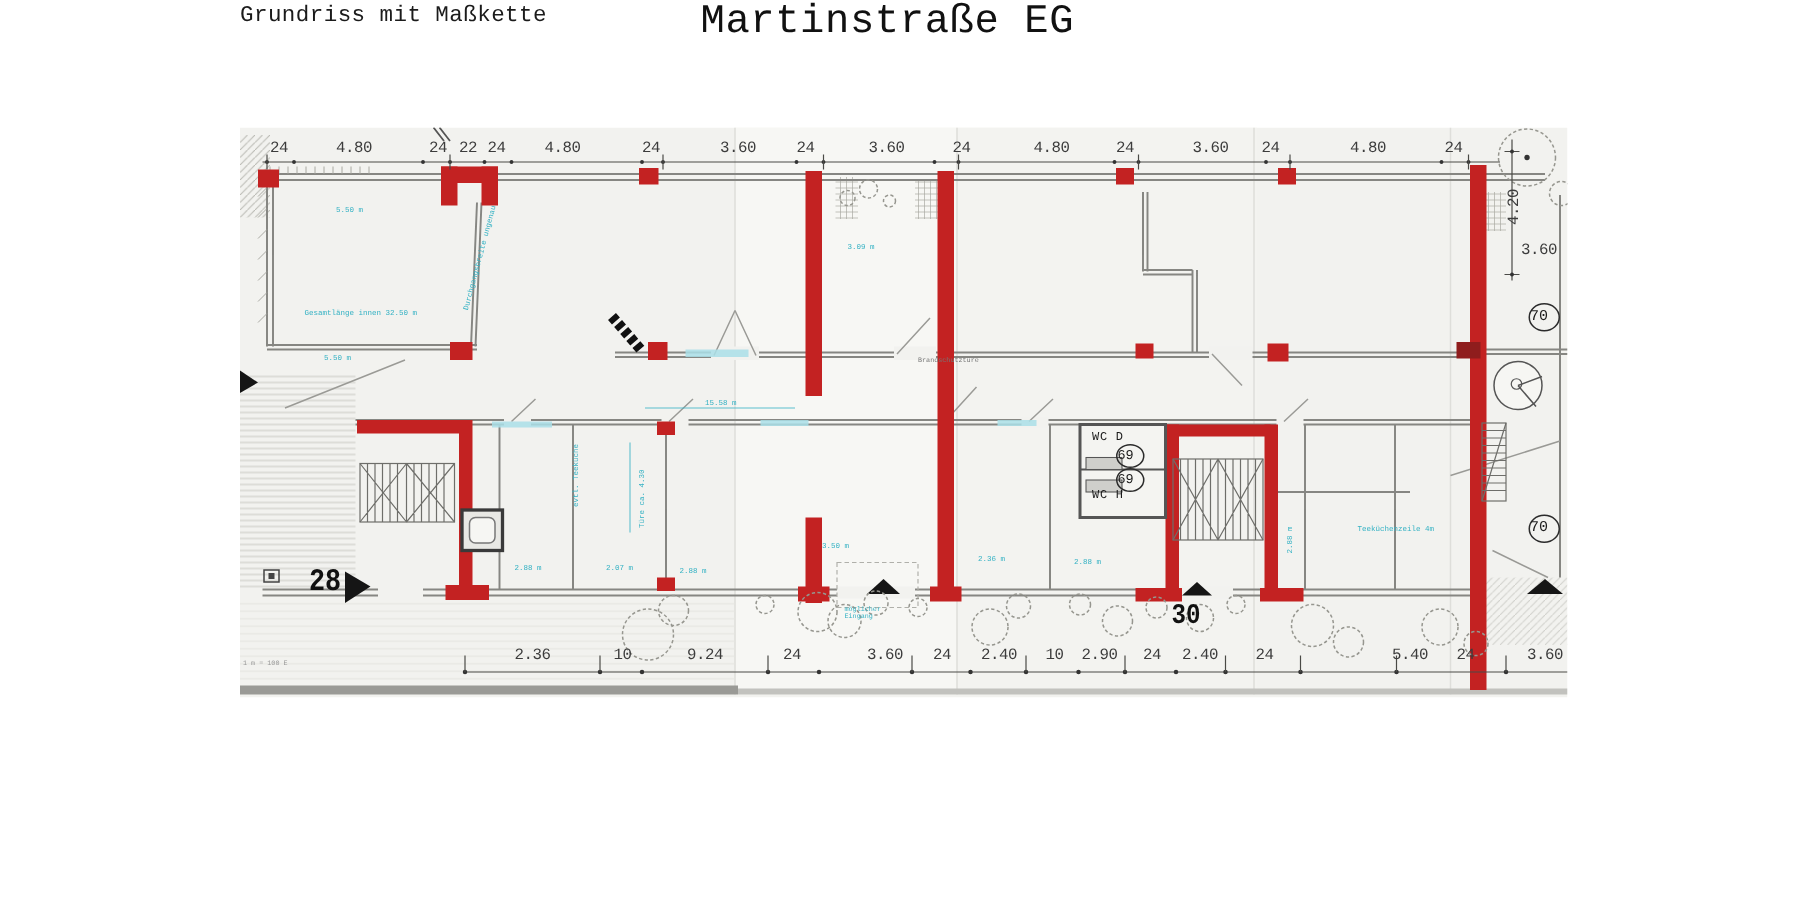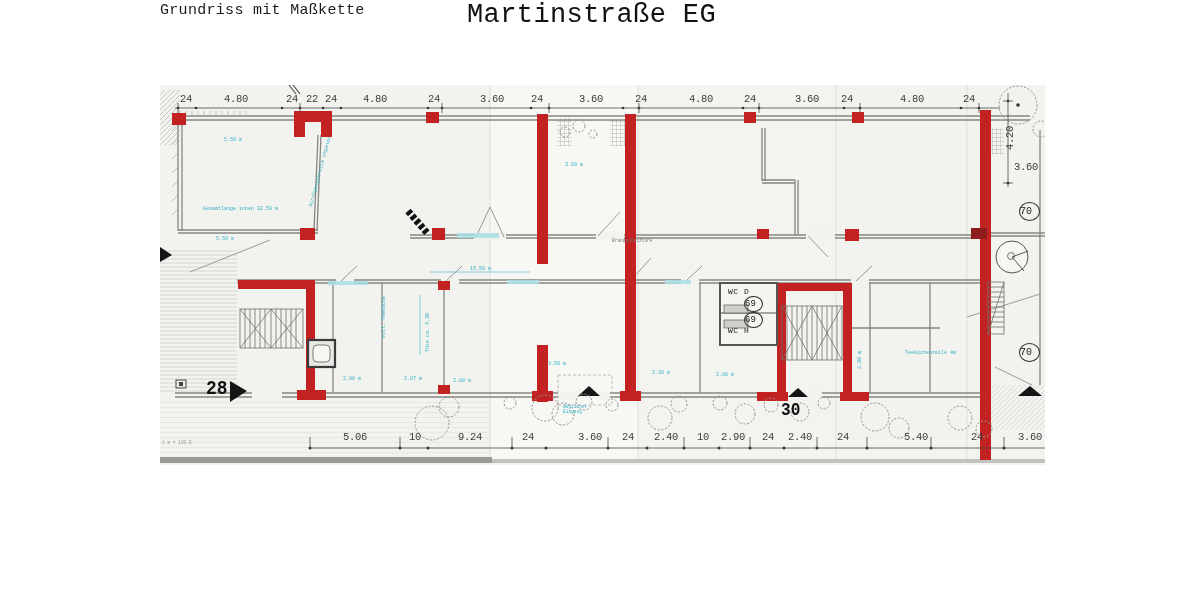--- a/index.html
+++ b/index.html
@@ -281,33 +281,33 @@
   <span class="dim" style="left:521px">24</span>
   <span class="dim" style="left:575px">3.60</span>
   <span class="dim" style="left:625px">24</span>
   <span class="dim" style="left:685px">4.80</span>
   <span class="dim" style="left:734px">24</span>
   <span class="dim" style="left:791px">3.60</span>
   <span class="dim" style="left:831px">24</span>
   <span class="dim" style="left:896px">4.80</span>
   <span class="dim" style="left:953px">24</span>
 
-  <span class="dim dimb" style="left:339px">5.06</span>
+  <span class="dim dimb" style="left:339px">2.36</span>
   <span class="dim dimb" style="left:399px">10</span>
   <span class="dim dimb" style="left:454px">9.24</span>
   <span class="dim dimb" style="left:512px">24</span>
   <span class="dim dimb" style="left:574px">3.60</span>
   <span class="dim dimb" style="left:612px">24</span>
   <span class="dim dimb" style="left:650px">2.40</span>
   <span class="dim dimb" style="left:687px">10</span>
   <span class="dim dimb" style="left:717px">2.90</span>
   <span class="dim dimb" style="left:752px">24</span>
   <span class="dim dimb" style="left:784px">2.40</span>
   <span class="dim dimb" style="left:827px">24</span>
-  <span class="dim dimb" style="left:900px">5.40</span>
+  <span class="dim dimb" style="left:924px">5.40</span>
   <span class="dim dimb" style="left:961px">24</span>
   <span class="dim dimb" style="left:1014px">3.60</span>
 
   <span class="dim rot90" style="left:1004px;top:150px;width:auto">4.20</span>
   <span class="dim" style="left:1010px;top:161px">3.60</span>
 
   <span class="house" style="left:206px;top:377px;font-size:21px">28</span>
   <span class="house" style="left:781px;top:399px;font-size:19px">30</span>
 
   <span class="wc" style="left:728px;top:287px">WC D</span>

